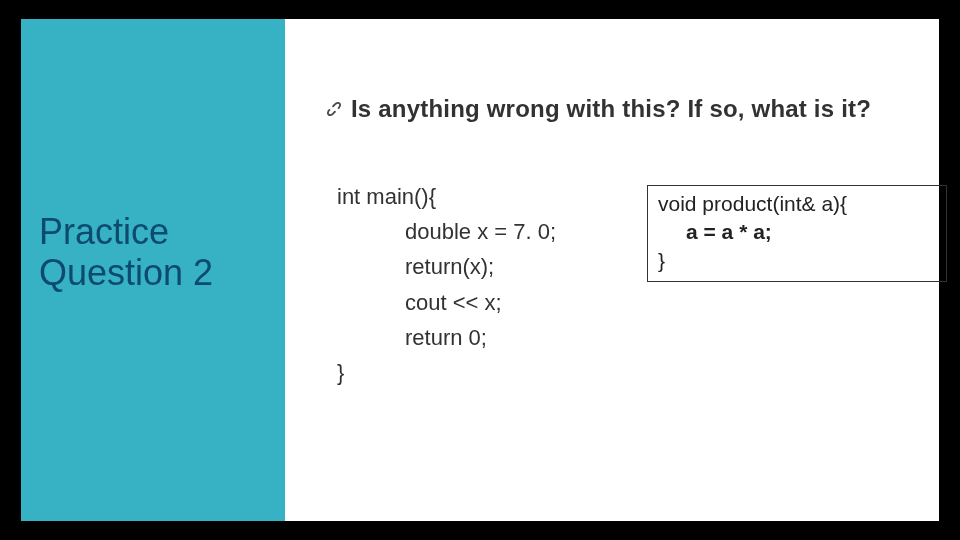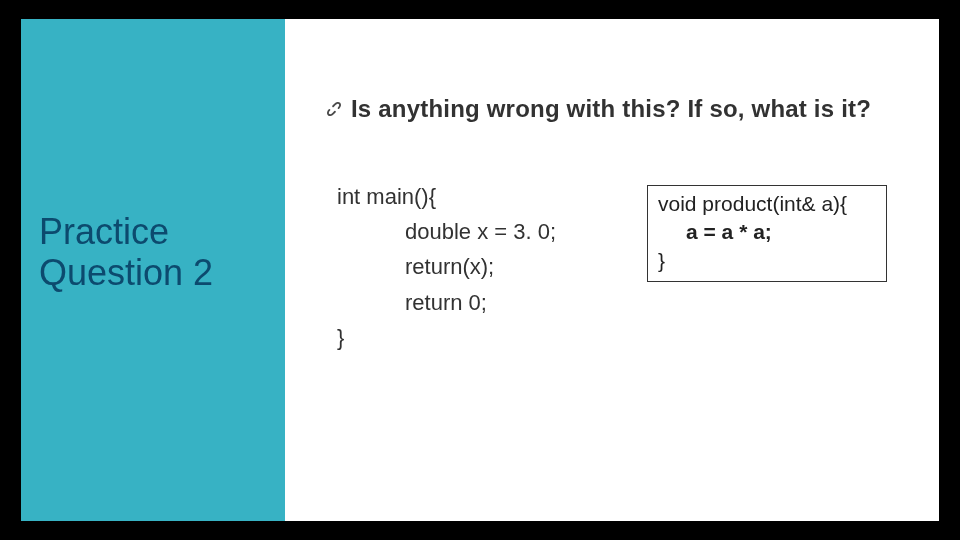--- a/index.html
+++ b/index.html
@@ -76,21 +76,21 @@
     line-height: 1.6;
   }
   .code-main .indent {
     padding-left: 68px;
     display: block;
   }
   .code-box {
     position: absolute;
     left: 348px;
     top: 166px;
-    width: 240px;
+    width: 300px;
     border: 1px solid #333;
     padding: 4px 8px 6px 10px;
     font-size: 21px;
     color: #222;
     font-weight: 300;
     line-height: 1.35;
     box-sizing: border-box;
   }
   .code-box .indent2 {
     padding-left: 28px;
@@ -116,22 +116,23 @@
         <svg viewBox="0 0 24 24" width="22" height="22">
           <path d="M7 13 C3 17, 7 21, 11 17 L13 15" fill="none" stroke="#4a4a4a" stroke-width="2" stroke-linecap="round"></path>
           <path d="M17 11 C21 7, 17 3, 13 7 L11 9" fill="none" stroke="#4a4a4a" stroke-width="2" stroke-linecap="round"></path>
         </svg>
       </span>
       <span class="bullet-text">Is anything wrong with this? If so, what is it?</span>
     </div>
 
     <div class="code-main">
       <span>int main(){</span>
-      <span class="indent">double x = 3. 0;</span>
+      <span class="indent">double x = 7. 0;</span>
       <span class="indent">return(x);</span>
+      <span class="indent">cout &lt;&lt; x;</span>
       <span class="indent">return 0;</span>
       <span>}</span>
     </div>
 
     <div class="code-box">
       <span>void product(int&amp; a){</span>
       <span class="indent2">a = a * a;</span>
       <span>}</span>
     </div>
 

